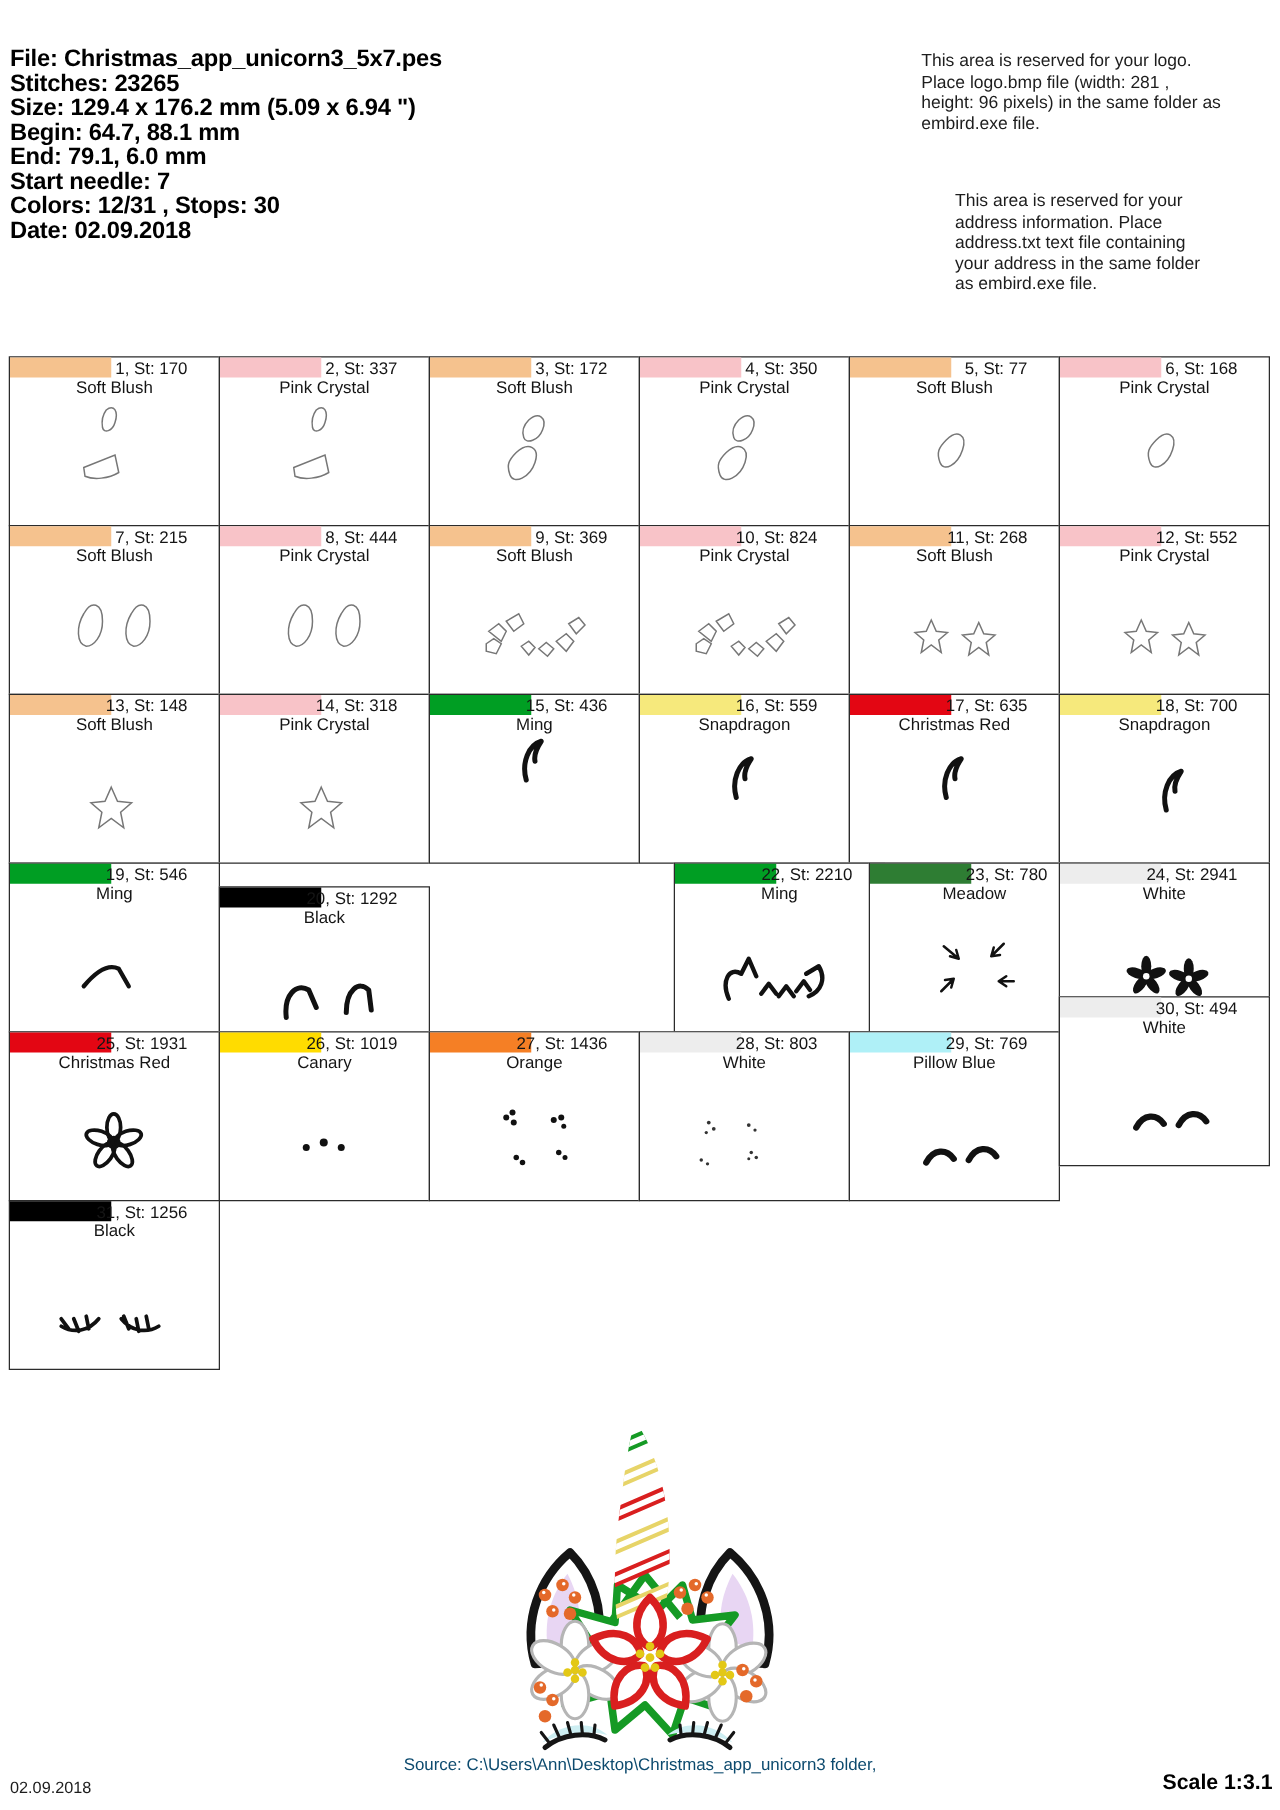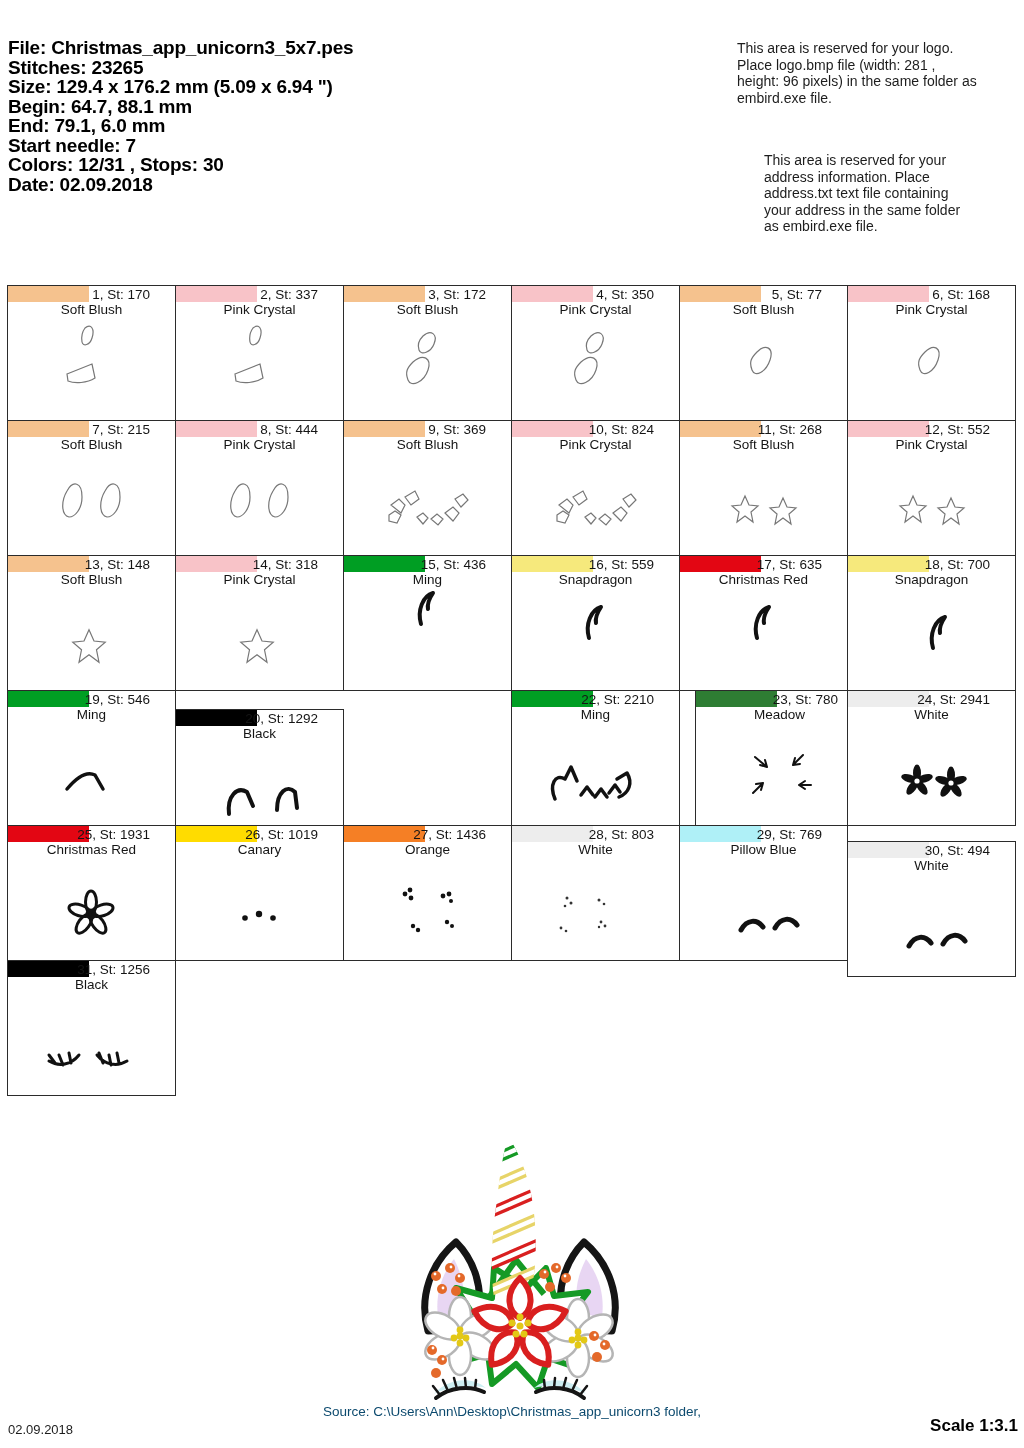--- a/index.html
+++ b/index.html
@@ -215,21 +215,21 @@
       </div>
       <div class="cell" style="left: 168px; top: 424px; padding-left: 16px;">
         <div class="swatch" style="background: rgb(0, 0, 0);"></div>
         <div class="cellnum">20, St: 1292</div>
         <div class="cellname">Black</div>
         <div class="sketch"><svg width="160" height="100" viewBox="0 0 160 100">
             <path d="M50 72 C48 54 58 44 68 50 L74 64" fill="none" stroke="#111" stroke-linecap="round" stroke-linejoin="round" stroke-width="4"></path>
             <path d="M98 68 C98 50 108 42 116 50 L118 66" fill="none" stroke="#111" stroke-linecap="round" stroke-linejoin="round" stroke-width="4"></path>
           </svg></div>
       </div>
-      <div class="cell" style="left: 504px; top: 405px; padding-left: 23px;">
+      <div class="cell" style="left: 532px; top: 405px; padding-left: 23px;">
         <div class="swatch" style="background: rgb(0, 158, 35);"></div>
         <div class="cellnum">22, St: 2210</div>
         <div class="cellname">Ming</div>
         <div class="sketch"><svg width="160" height="100" viewBox="0 0 160 100">
             <path d="M40 76 C34 62 40 50 50 56 L56 44 L62 58 M66 72 l6 -8 6 8 M80 74 l6 -8 6 8 M94 70 l6 -8 5 7 M104 74 C114 70 118 60 112 50 L102 56" fill="none" stroke="#111" stroke-linecap="round" stroke-linejoin="round" stroke-width="3.5"></path>
           </svg></div>
       </div>
       <div class="cell" style="left: 688px; top: 405px;">
         <div class="swatch" style="background: rgb(46, 125, 51);"></div>
         <div class="cellnum">23, St: 780</div>
@@ -328,21 +328,21 @@
       </div>
       <div class="cell" style="left: 672px; top: 540px; padding-left: 20px;">
         <div class="swatch" style="background: rgb(175, 240, 247);"></div>
         <div class="cellnum">29, St: 769</div>
         <div class="cellname">Pillow Blue</div>
         <div class="sketch"><svg width="160" height="100" viewBox="0 0 160 100">
             <path d="M58 72 C64 61 74 61 80 69" fill="none" stroke="#111" stroke-linecap="round" stroke-linejoin="round" stroke-width="5"></path>
             <path d="M92 70 C98 59 108 59 114 67" fill="none" stroke="#111" stroke-linecap="round" stroke-linejoin="round" stroke-width="5"></path>
           </svg></div>
       </div>
-      <div class="cell" style="left: 840px; top: 556px;">
+      <div class="cell" style="left: 840px; top: 512px;">
         <div class="swatch" style="background: rgb(237, 237, 237);"></div>
         <div class="cellnum">30, St: 494</div>
         <div class="cellname">White</div>
         <div class="sketch"><svg width="160" height="100" viewBox="0 0 160 100">
             <path d="M58 72 C64 61 74 61 80 69" fill="none" stroke="#111" stroke-linecap="round" stroke-linejoin="round" stroke-width="5"></path>
             <path d="M92 70 C98 59 108 59 114 67" fill="none" stroke="#111" stroke-linecap="round" stroke-linejoin="round" stroke-width="5"></path>
           </svg></div>
       </div>
       <div class="cell" style="left: 0px; top: 675px;">
         <div class="swatch" style="background: rgb(0, 0, 0);"></div>

